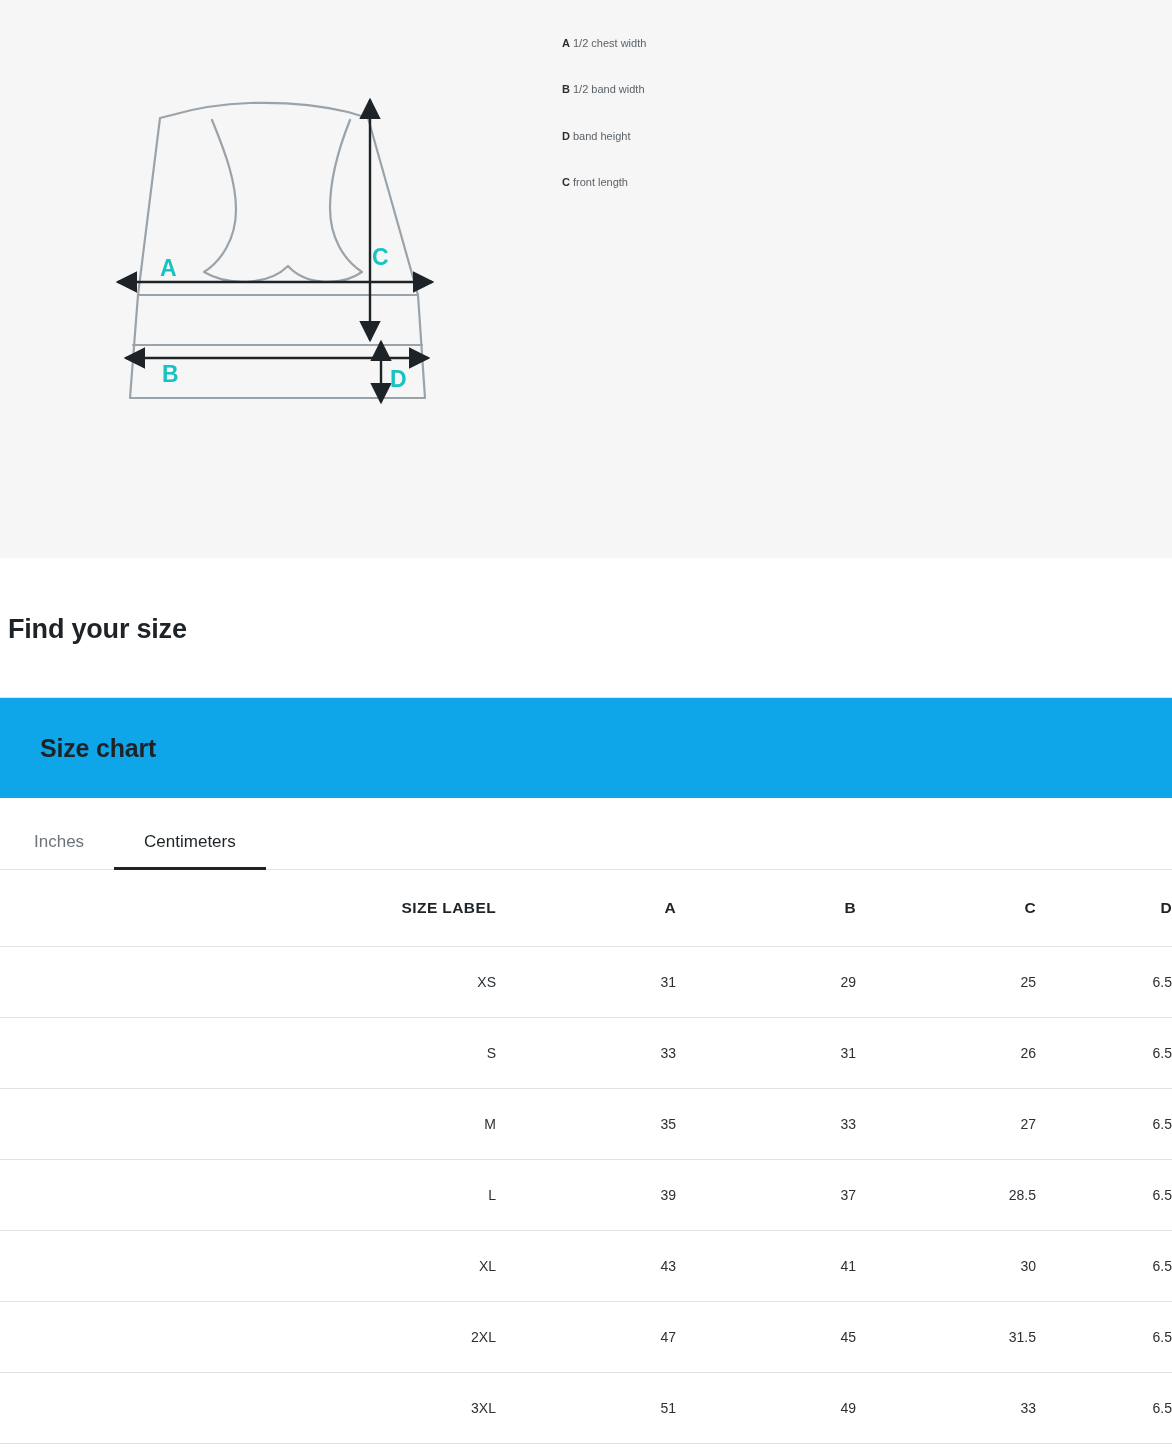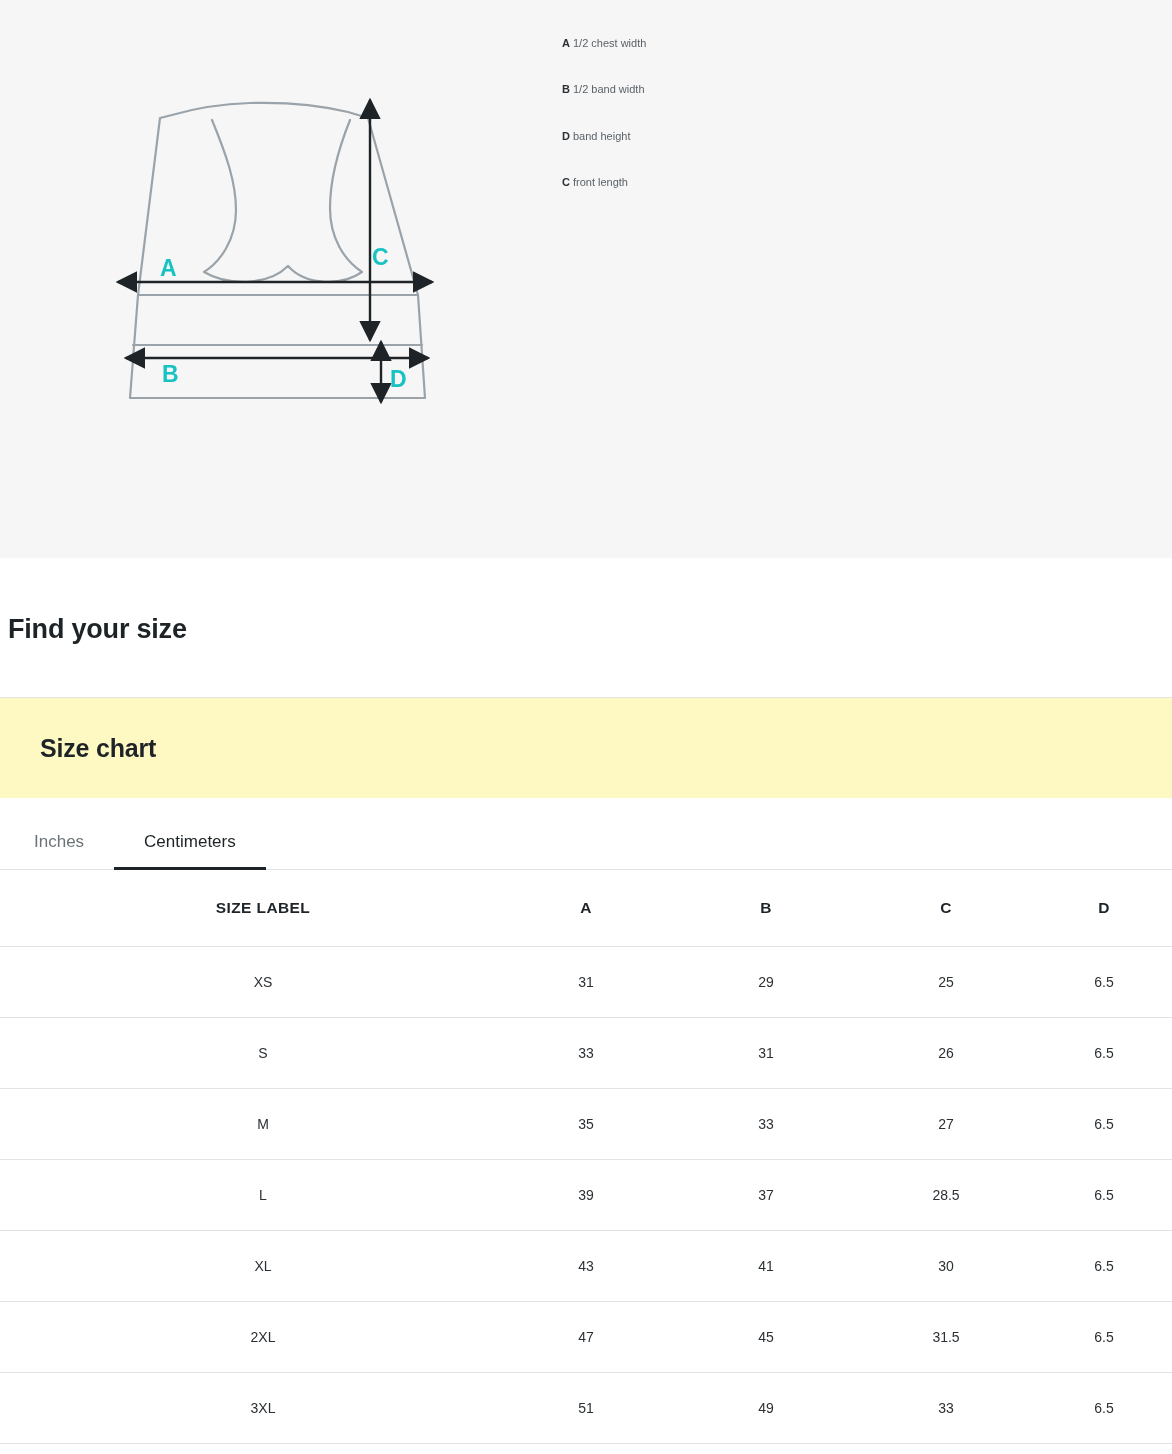--- a/index.html
+++ b/index.html
@@ -59,21 +59,21 @@
     margin: 56px 0 14px 8px;
   }
 
   
   .chart-card {
     margin-top: 52px;
     width: 1172px;
     border-top: 1px solid #e3e3e3;
   }
   .chart-card-header {
-    background: #fef9c3;
+    background: #0ea5e9;
     height: 100px;
     display: flex;
     align-items: center;
     padding-left: 40px;
   }
   .chart-card-title {
     font-size: 25px;
     font-weight: bold;
     color: #1d2327;
     letter-spacing: -0.2px;
@@ -112,21 +112,21 @@
   }
 
   
   table.size-table {
     width: 1172px;
     border-collapse: collapse;
     table-layout: fixed;
   }
   table.size-table th,
   table.size-table td {
-    text-align: center;
+    text-align: right;
     font-size: 17px;
     color: #2b3034;
     padding: 0;
   }
   table.size-table thead th {
     height: 76px;
     font-weight: bold;
     font-size: 15.5px;
     letter-spacing: 0.4px;
     color: #1d2327;

